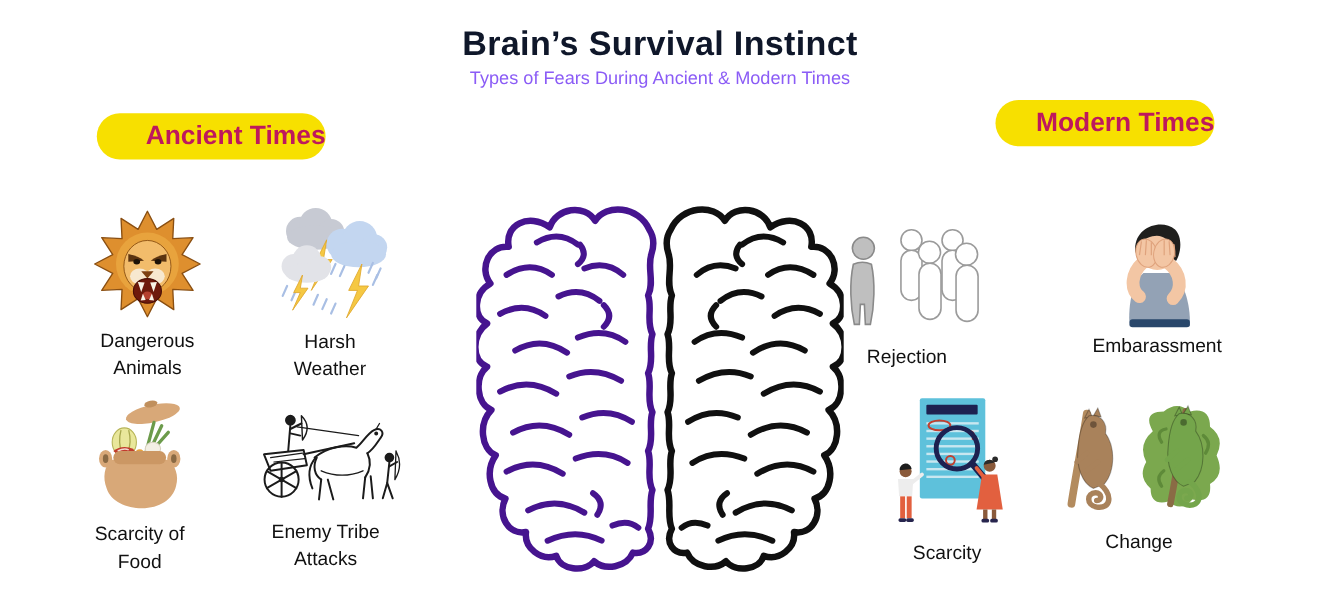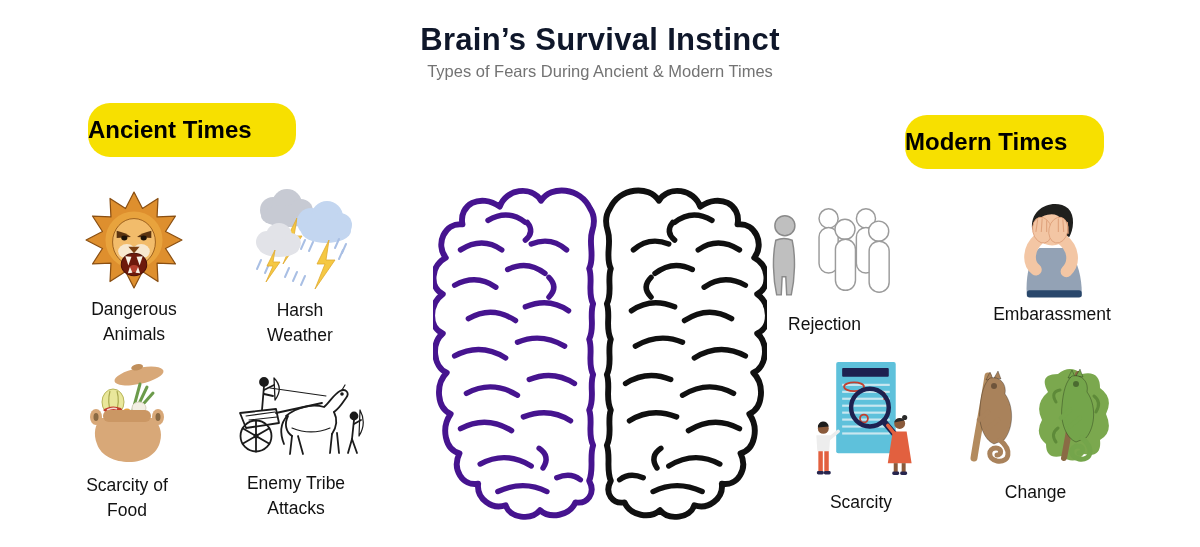--- a/index.html
+++ b/index.html
@@ -1,25 +1,25 @@
 <!DOCTYPE html>
 <html><head>
 <meta charset="utf-8">
 <style>
   html,body{margin:0;padding:0;background:#fff;}
   .canvas{position:relative;width:1200px;height:547px;background:#fff;overflow:hidden;
           font-family:"Liberation Sans",sans-serif;color:#111;}
   .title{position:absolute;top:22px;left:0;width:100%;text-align:center;
          font-size:31px;font-weight:800;letter-spacing:.3px;color:#0f172a;}
   .subtitle{position:absolute;top:62px;left:0;width:100%;text-align:center;
-            font-size:16.5px;color:#737373;}
-  .badge{position:absolute;height:54px;border-radius:22px;display:flex;
-         align-items:center;justify-content:flex-start;font-size:24px;font-weight:800;color:#000000;}
+            font-size:16.5px;color:#8b5cf6;}
+  .badge{position:absolute;height:42px;border-radius:22px;display:flex;
+         align-items:center;justify-content:flex-end;font-size:24px;font-weight:800;color:#be185d;}
   .badge.ancient{left:88px;top:103px;width:208px;}
-  .badge.modern{left:905px;top:115px;width:199px;}
+  .badge.modern{left:905px;top:91px;width:199px;}
   .item{position:absolute;display:flex;flex-direction:column;align-items:center;}
   .item .iconbox{display:flex;align-items:flex-end;justify-content:center;}
   .item .label{font-size:17.5px;line-height:25px;text-align:center;color:#111;margin:5px auto 0;}
   .item-dangerous{left:64px;top:188px;width:140px;}
   .item-dangerous .label{width:112px;}
   .item-weather{left:232px;top:184px;width:136px;}
   .item-weather .label{width:100px;margin-top:2px;}
   .item-food{left:57px;top:360px;width:140px;}
   .item-food .label{width:104px;}
   .item-chariot{left:226px;top:366px;width:140px;}

